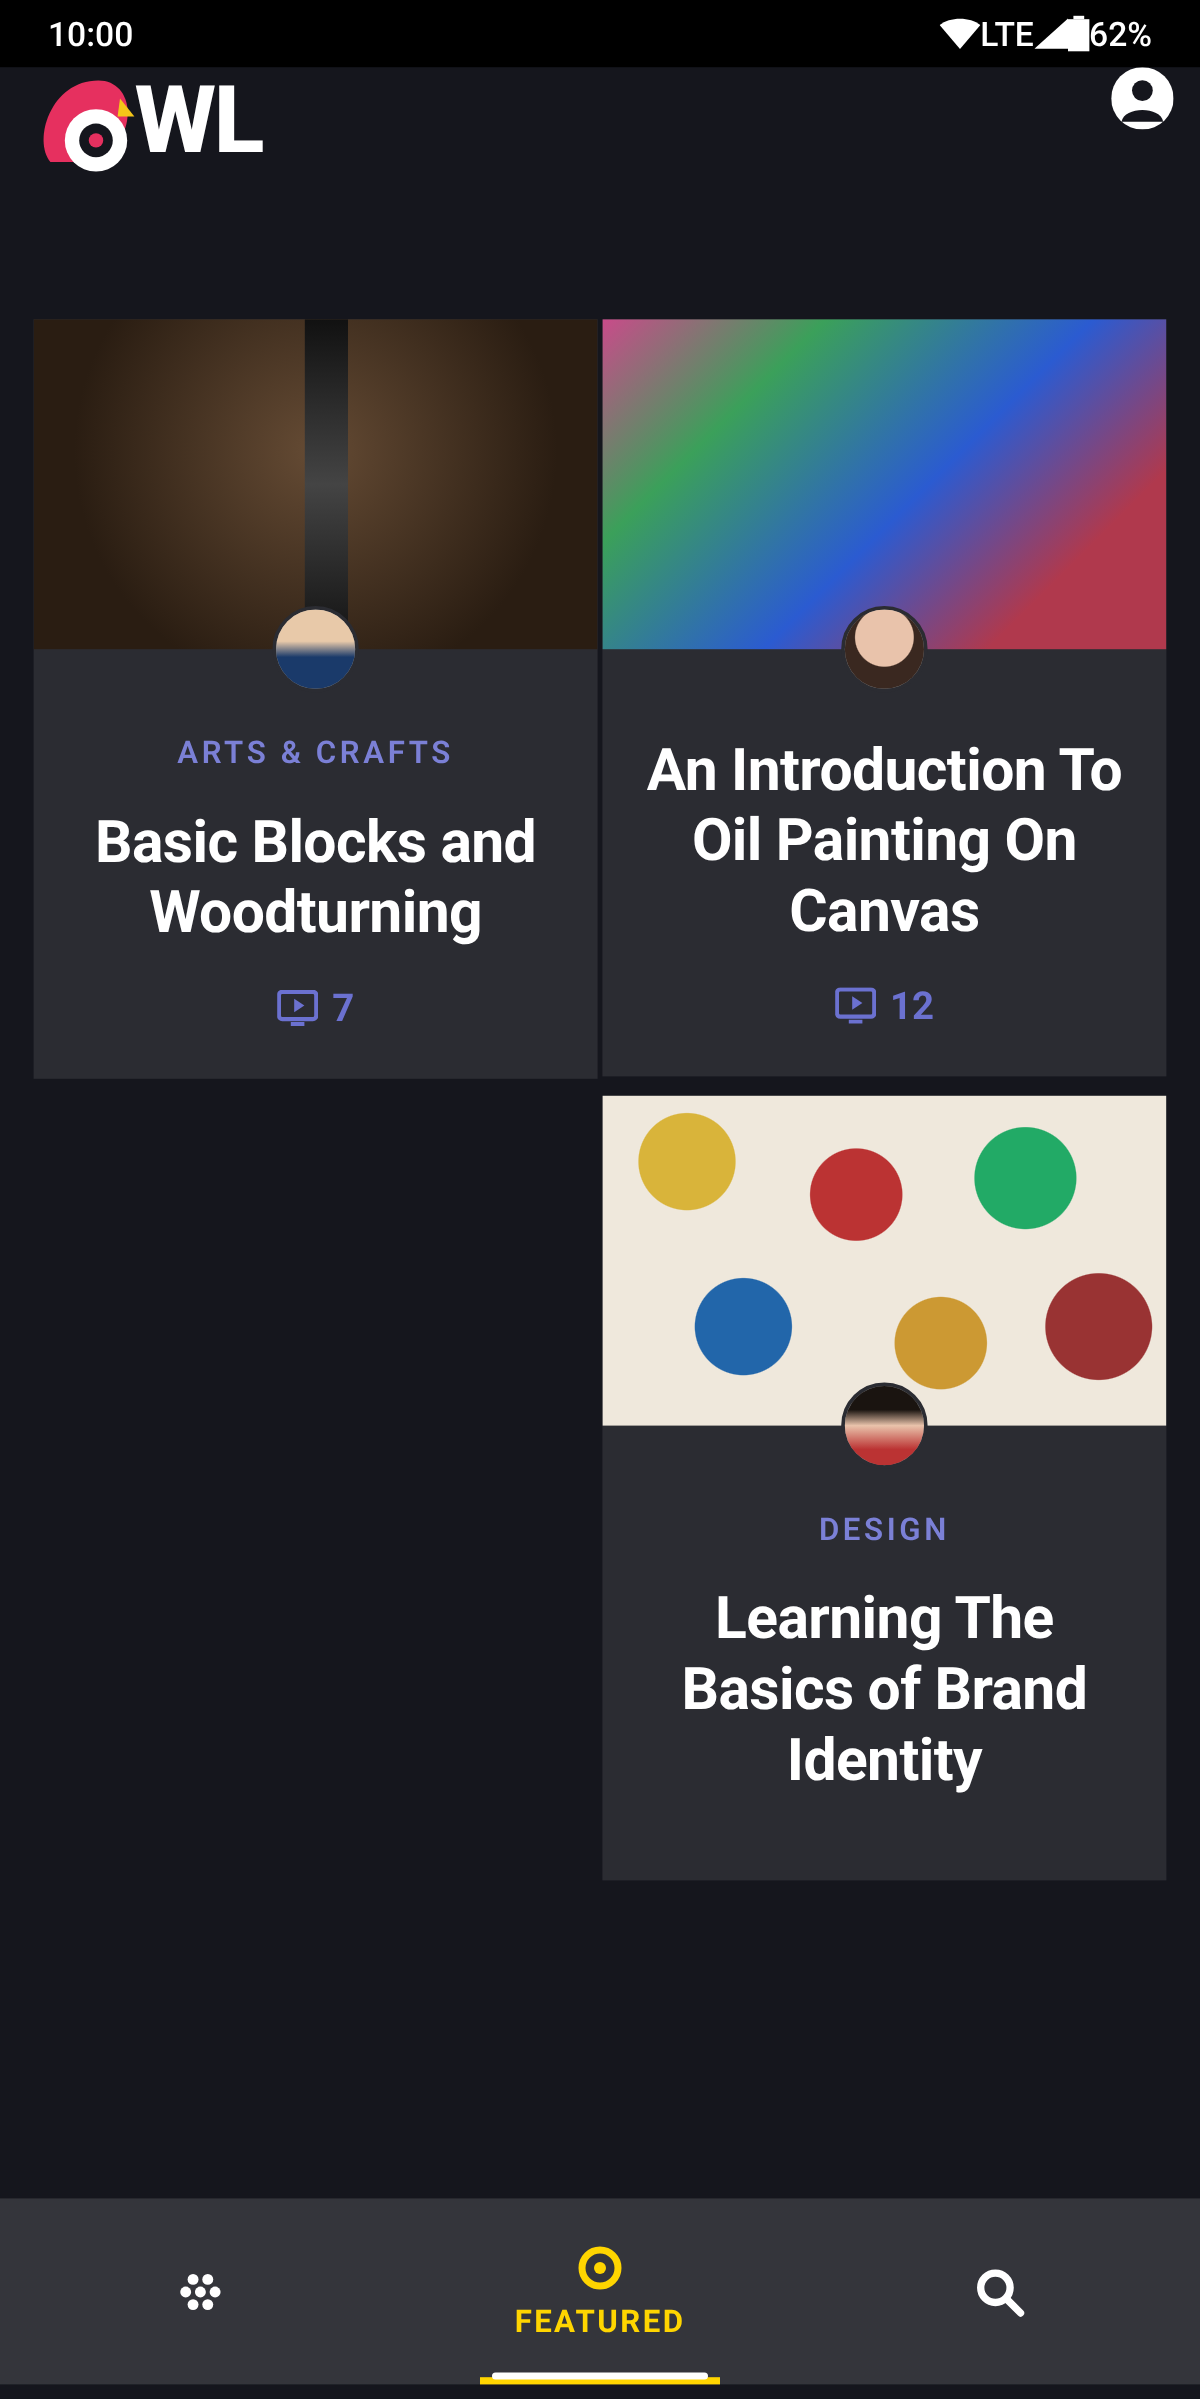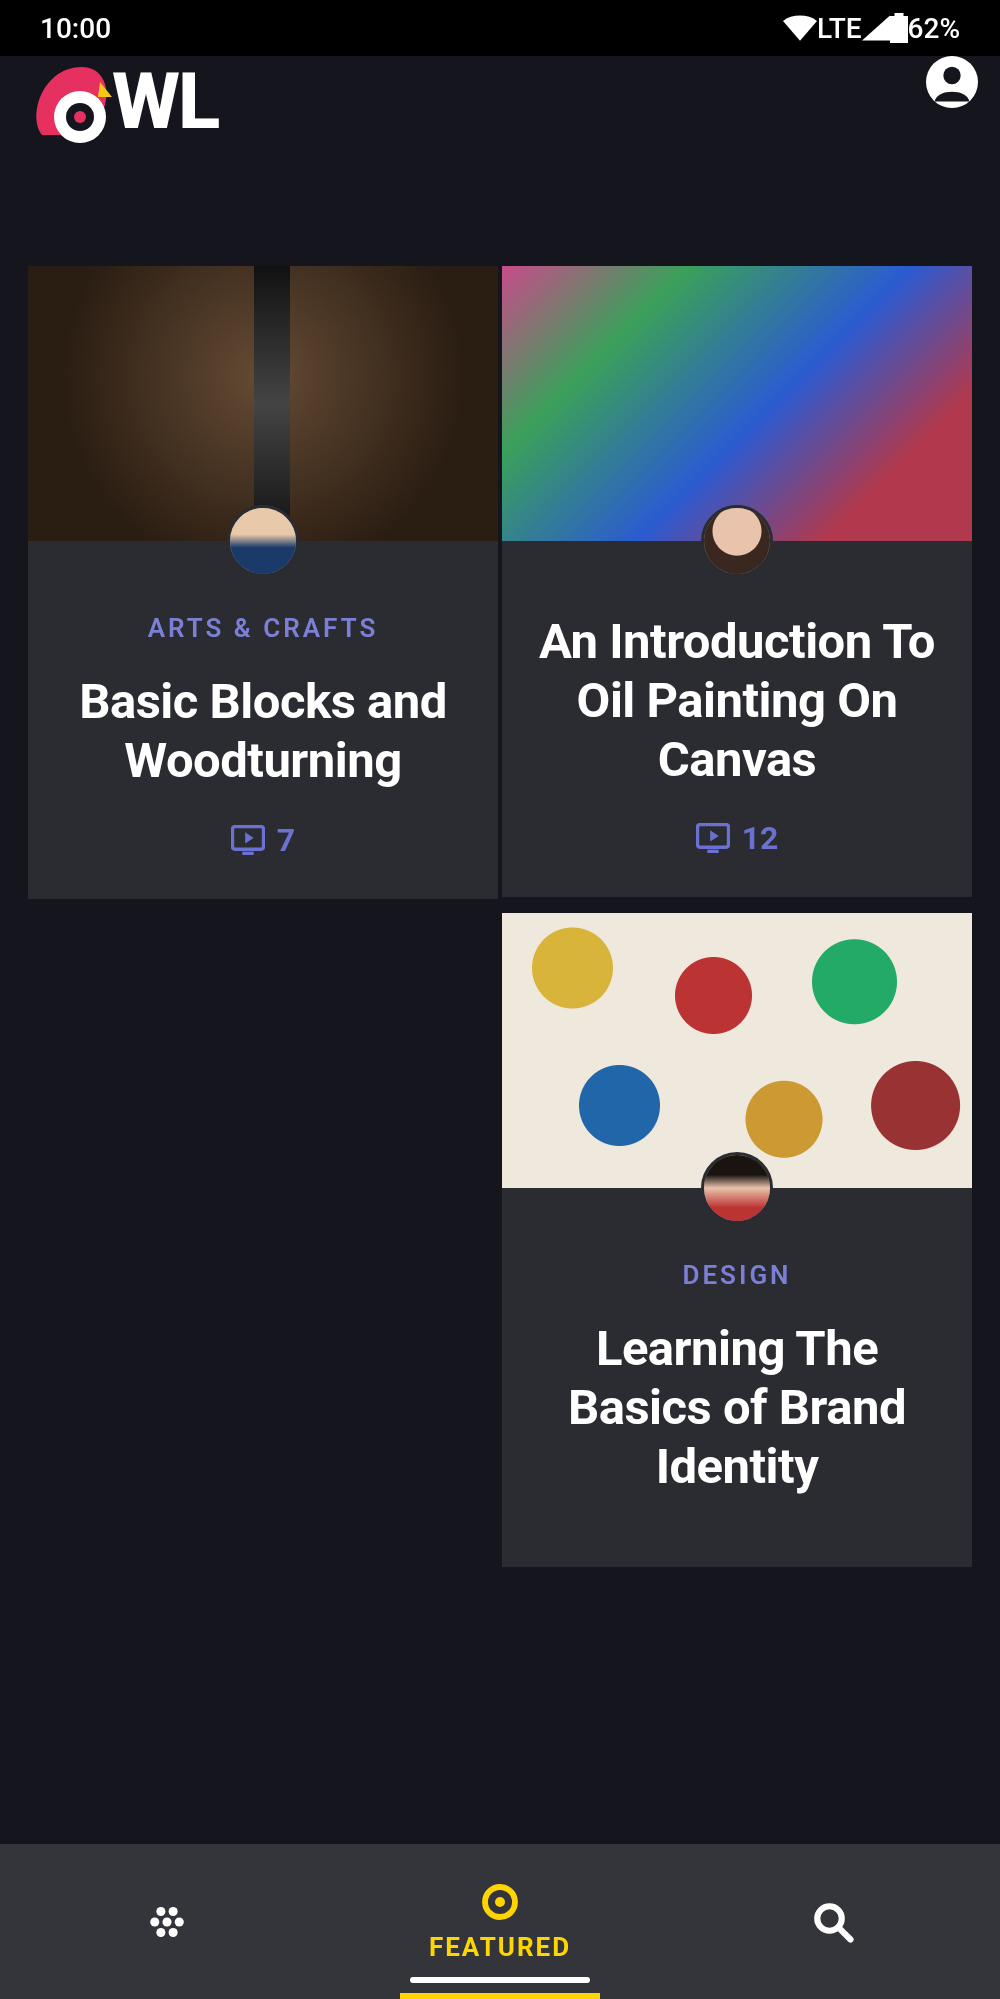--- a/index.html
+++ b/index.html
@@ -23,21 +23,21 @@
   .hero-img { position: absolute; inset: 0; }
   .avatar { position: absolute; left: 50%; transform: translateX(-50%); bottom: -36px; width: 72px; height: 72px; border-radius: 50%; border: 3px solid #2b2c32; background: #888; overflow: hidden; }
   .avatar-inner { position: absolute; inset: 0; }
 
   .card-body { padding: 72px 24px 40px; text-align: center; }
   .category { color: #7b80d6; font-size: 26px; font-weight: 600; letter-spacing: 3px; margin-bottom: 30px; }
   .title { font-size: 49px; font-weight: 700; line-height: 1.2; letter-spacing: -0.5px; margin-bottom: 30px; }
   .count { display: inline-flex; align-items: center; gap: 12px; color: #6b71d0; font-size: 32px; font-weight: 700; }
   .count svg { display: block; }
 
-  .bottom-nav { position: absolute; left: 0; right: 0; bottom: 0; height: 155px; background: #34353b; display: flex; }
+  .bottom-nav { position: absolute; left: 0; right: 0; bottom: 12px; height: 155px; background: #34353b; display: flex; }
   .nav-item { flex: 1; display: flex; flex-direction: column; align-items: center; justify-content: center; gap: 10px; position: relative; }
   .nav-item.active { color: #ffd500; }
   .nav-item:not(.active) { color: #fff; }
   .nav-label { font-size: 26px; font-weight: 700; letter-spacing: 2px; }
   .nav-item.active::after { content: ""; position: absolute; bottom: 0; left: 50%; transform: translateX(-50%); width: 200px; height: 6px; background: #ffd500; }
 
   .home-indicator { position: absolute; bottom: 16px; left: 50%; transform: translateX(-50%); width: 180px; height: 6px; background: #fff; border-radius: 3px; z-index: 10; }
 
   
   .img-drill { background: radial-gradient(circle at 50% 40%, #654b34 0%, #2a1d12 70%); }

